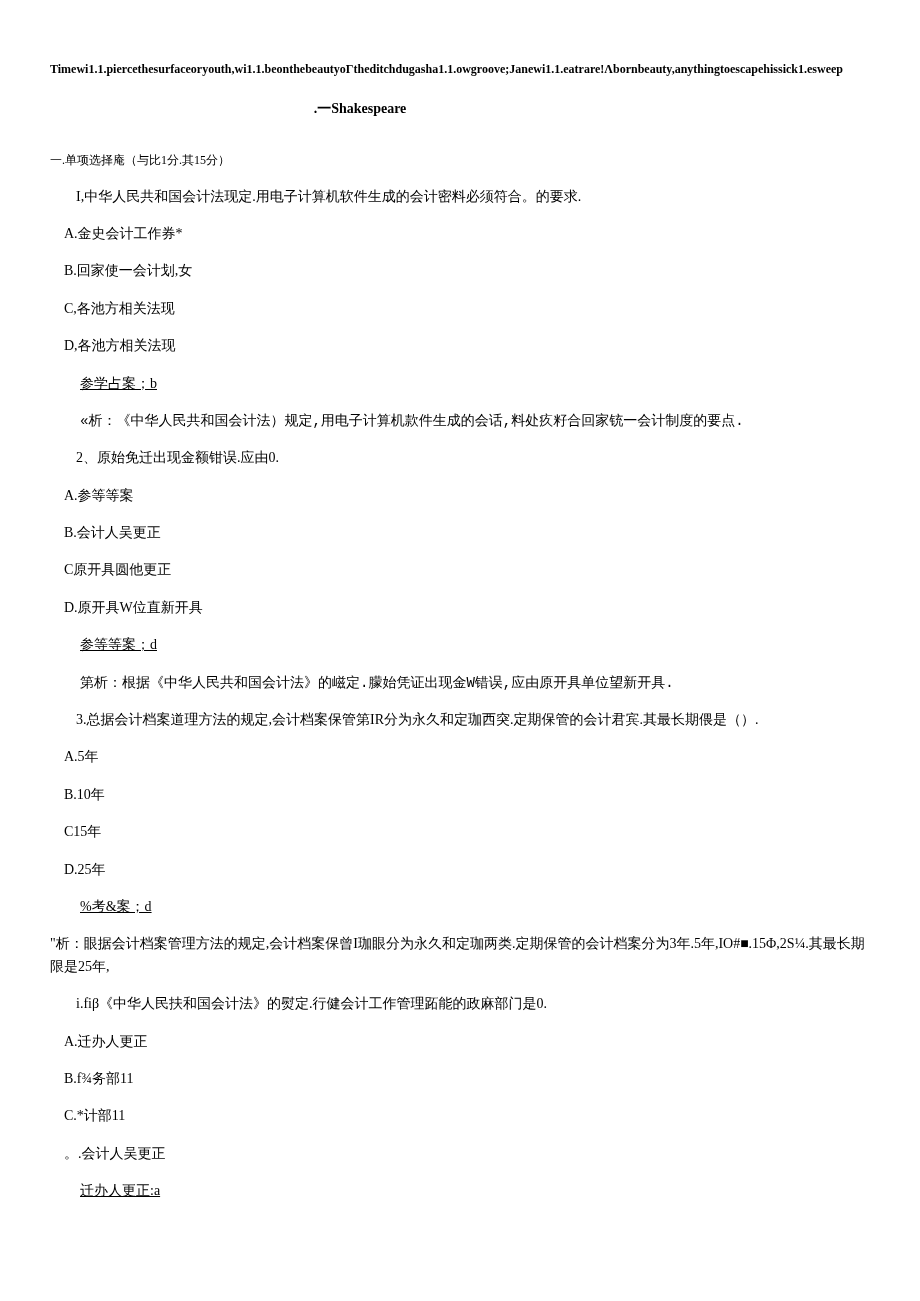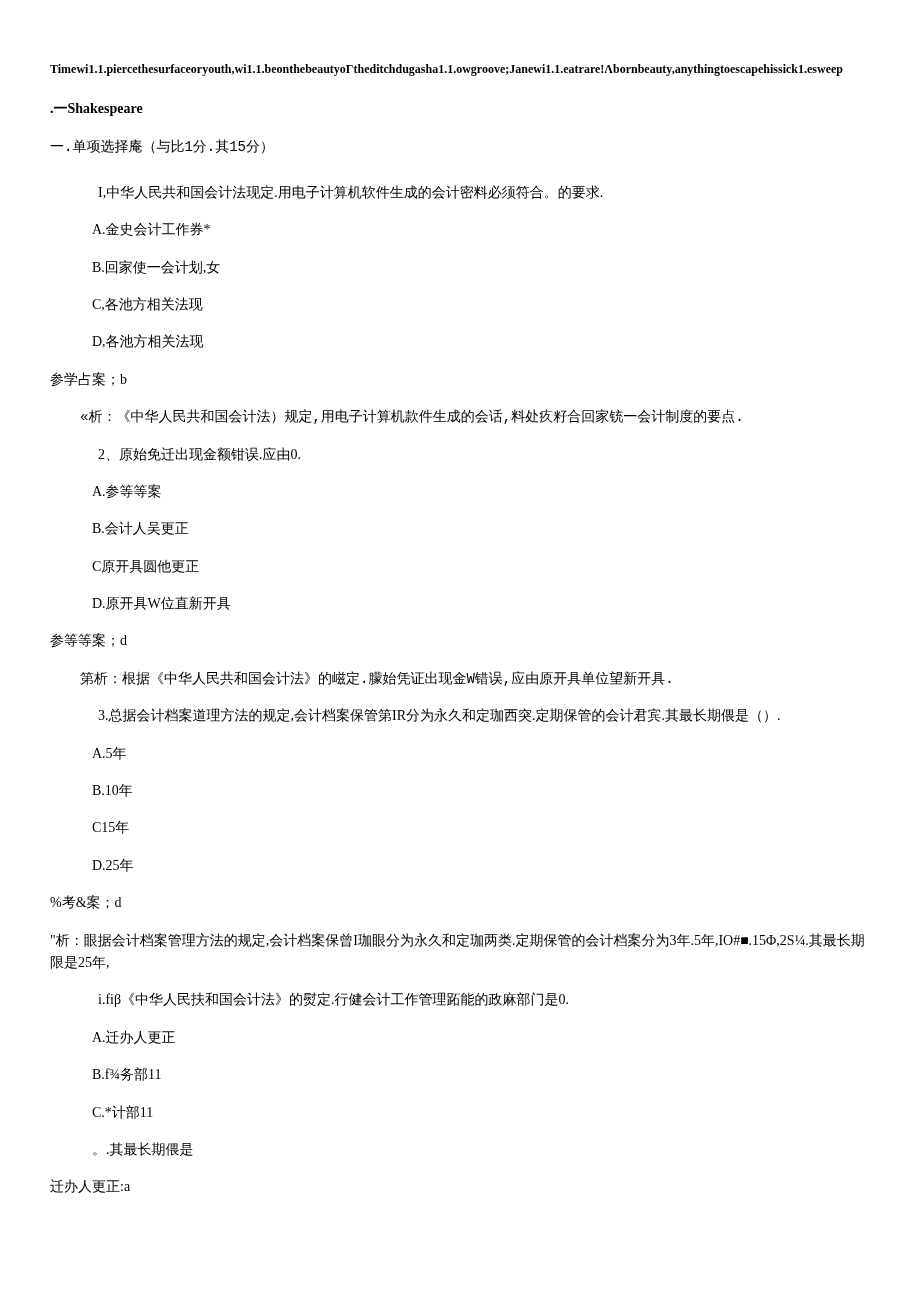--- a/index.html
+++ b/index.html
@@ -18,39 +18,40 @@
     }
     .header-quote {
       font-weight: bold;
       font-size: 12px;
       line-height: 1.5;
       margin-bottom: 20px;
       word-break: break-all;
     }
     .attribution {
       font-weight: bold;
-      text-align: left;
+      text-align: center;
       padding-right: 200px;
-      margin-bottom: 16px;
+      margin-bottom: 31px;
     }
     .section-title {
-      font-size: 14px;
-      margin-bottom: 23px;
-      font-family: Liberation Mono, monospace;
+      font-size: 12px;
+      margin-bottom: 15px;
     }
     .question-line {
-      margin-left: 48px;
+      margin-left: 26px;
       margin-bottom: 15px;
     }
     .option-line {
-      margin-left: 42px;
+      margin-left: 14px;
       margin-bottom: 15px;
     }
     .answer-line {
+      margin-left: 30px;
       margin-bottom: 15px;
+      text-decoration: underline;
     }
     .analysis-line {
       margin-left: 30px;
       margin-bottom: 15px;
       font-family: Liberation Mono, monospace;
     }
     .analysis-line-nom {
       margin-bottom: 15px;
     }
     .bold {
@@ -86,14 +87,14 @@
 <div class="option-line">B.10年</div>
 <div class="option-line">C15年</div>
 <div class="option-line">D.25年</div>
 <div class="answer-line"><span>%考&amp;案；d</span></div>
 <div class="analysis-line-nom">"析：眼据会计档案管理方法的规定,会计档案保曾I珈眼分为永久和定珈两类.定期保管的会计档案分为3年.5年,IO#■.15Φ,2S¼.其最长期限是25年,</div>
 
 <div class="question-line">i.fiβ《中华人民扶和国会计法》的熨定.行健会计工作管理跖能的政麻部门是0.</div>
 <div class="option-line">A.迁办人更正</div>
 <div class="option-line">B.f¾务部11</div>
 <div class="option-line">C.*计部11</div>
-<div class="option-line">。.其最长期偎是</div>
+<div class="option-line">。.会计人吴更正</div>
 <div class="answer-line"><span>迁办人更正:a</span></div>
 
 </body></html>

